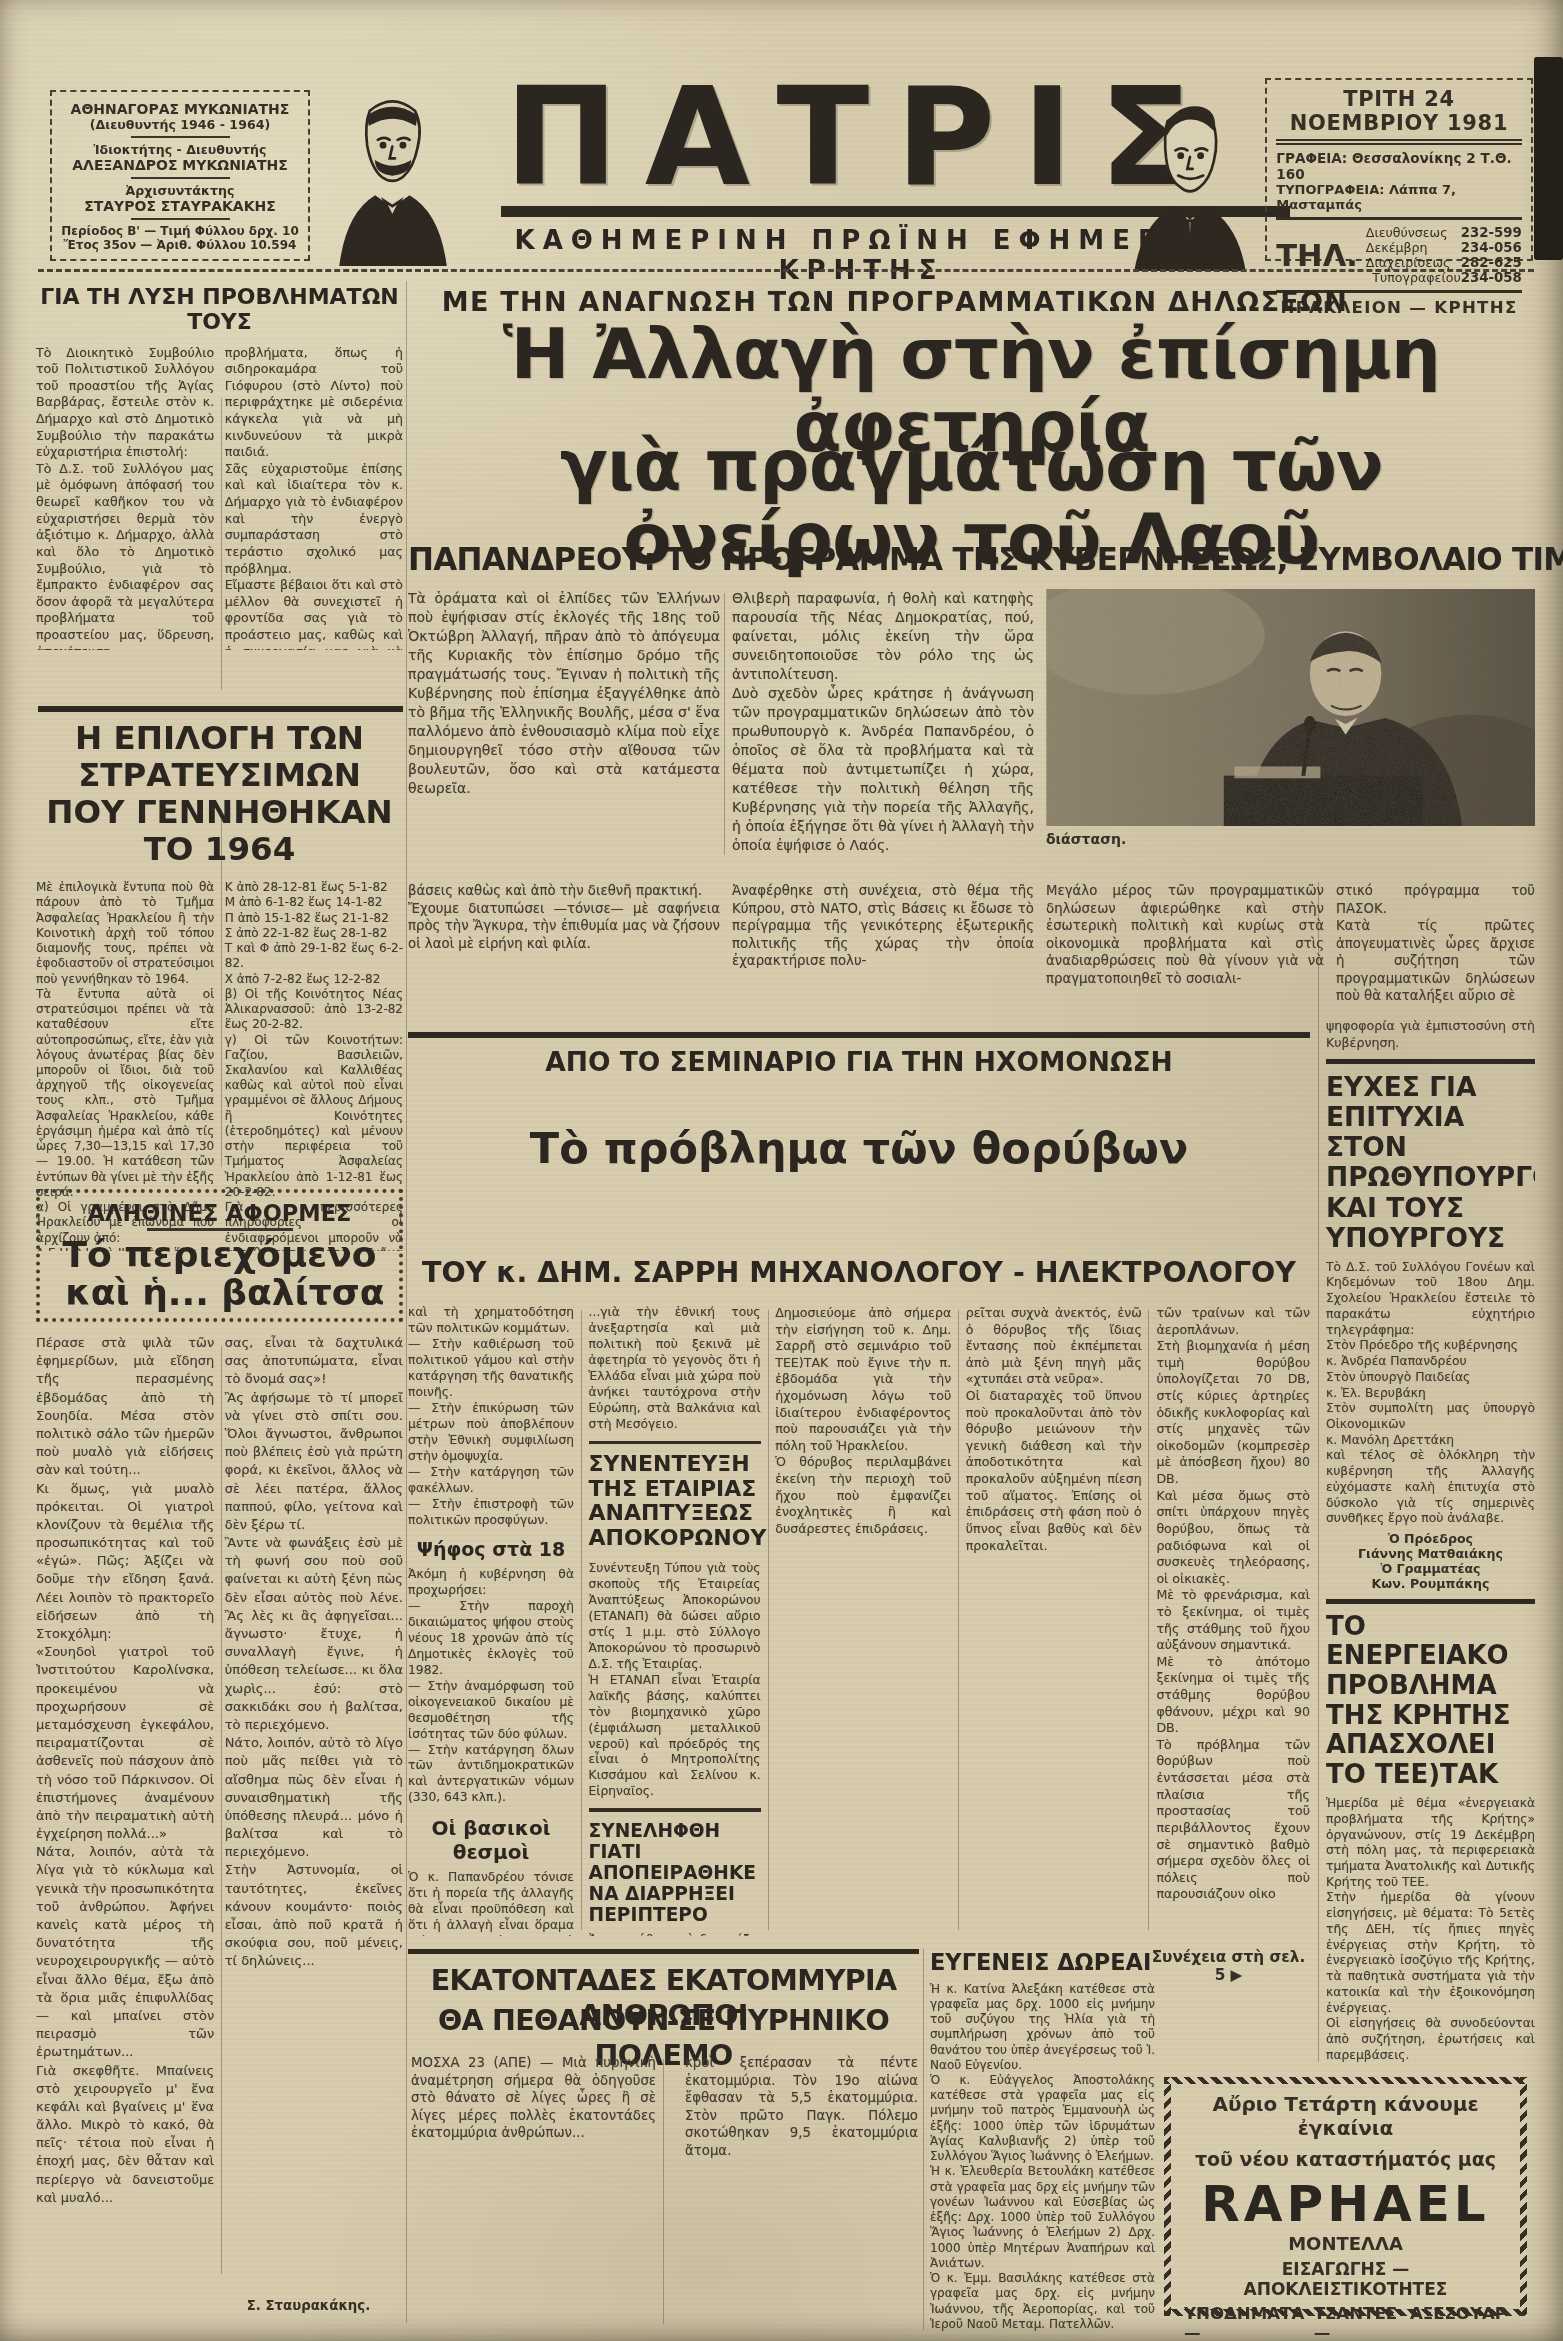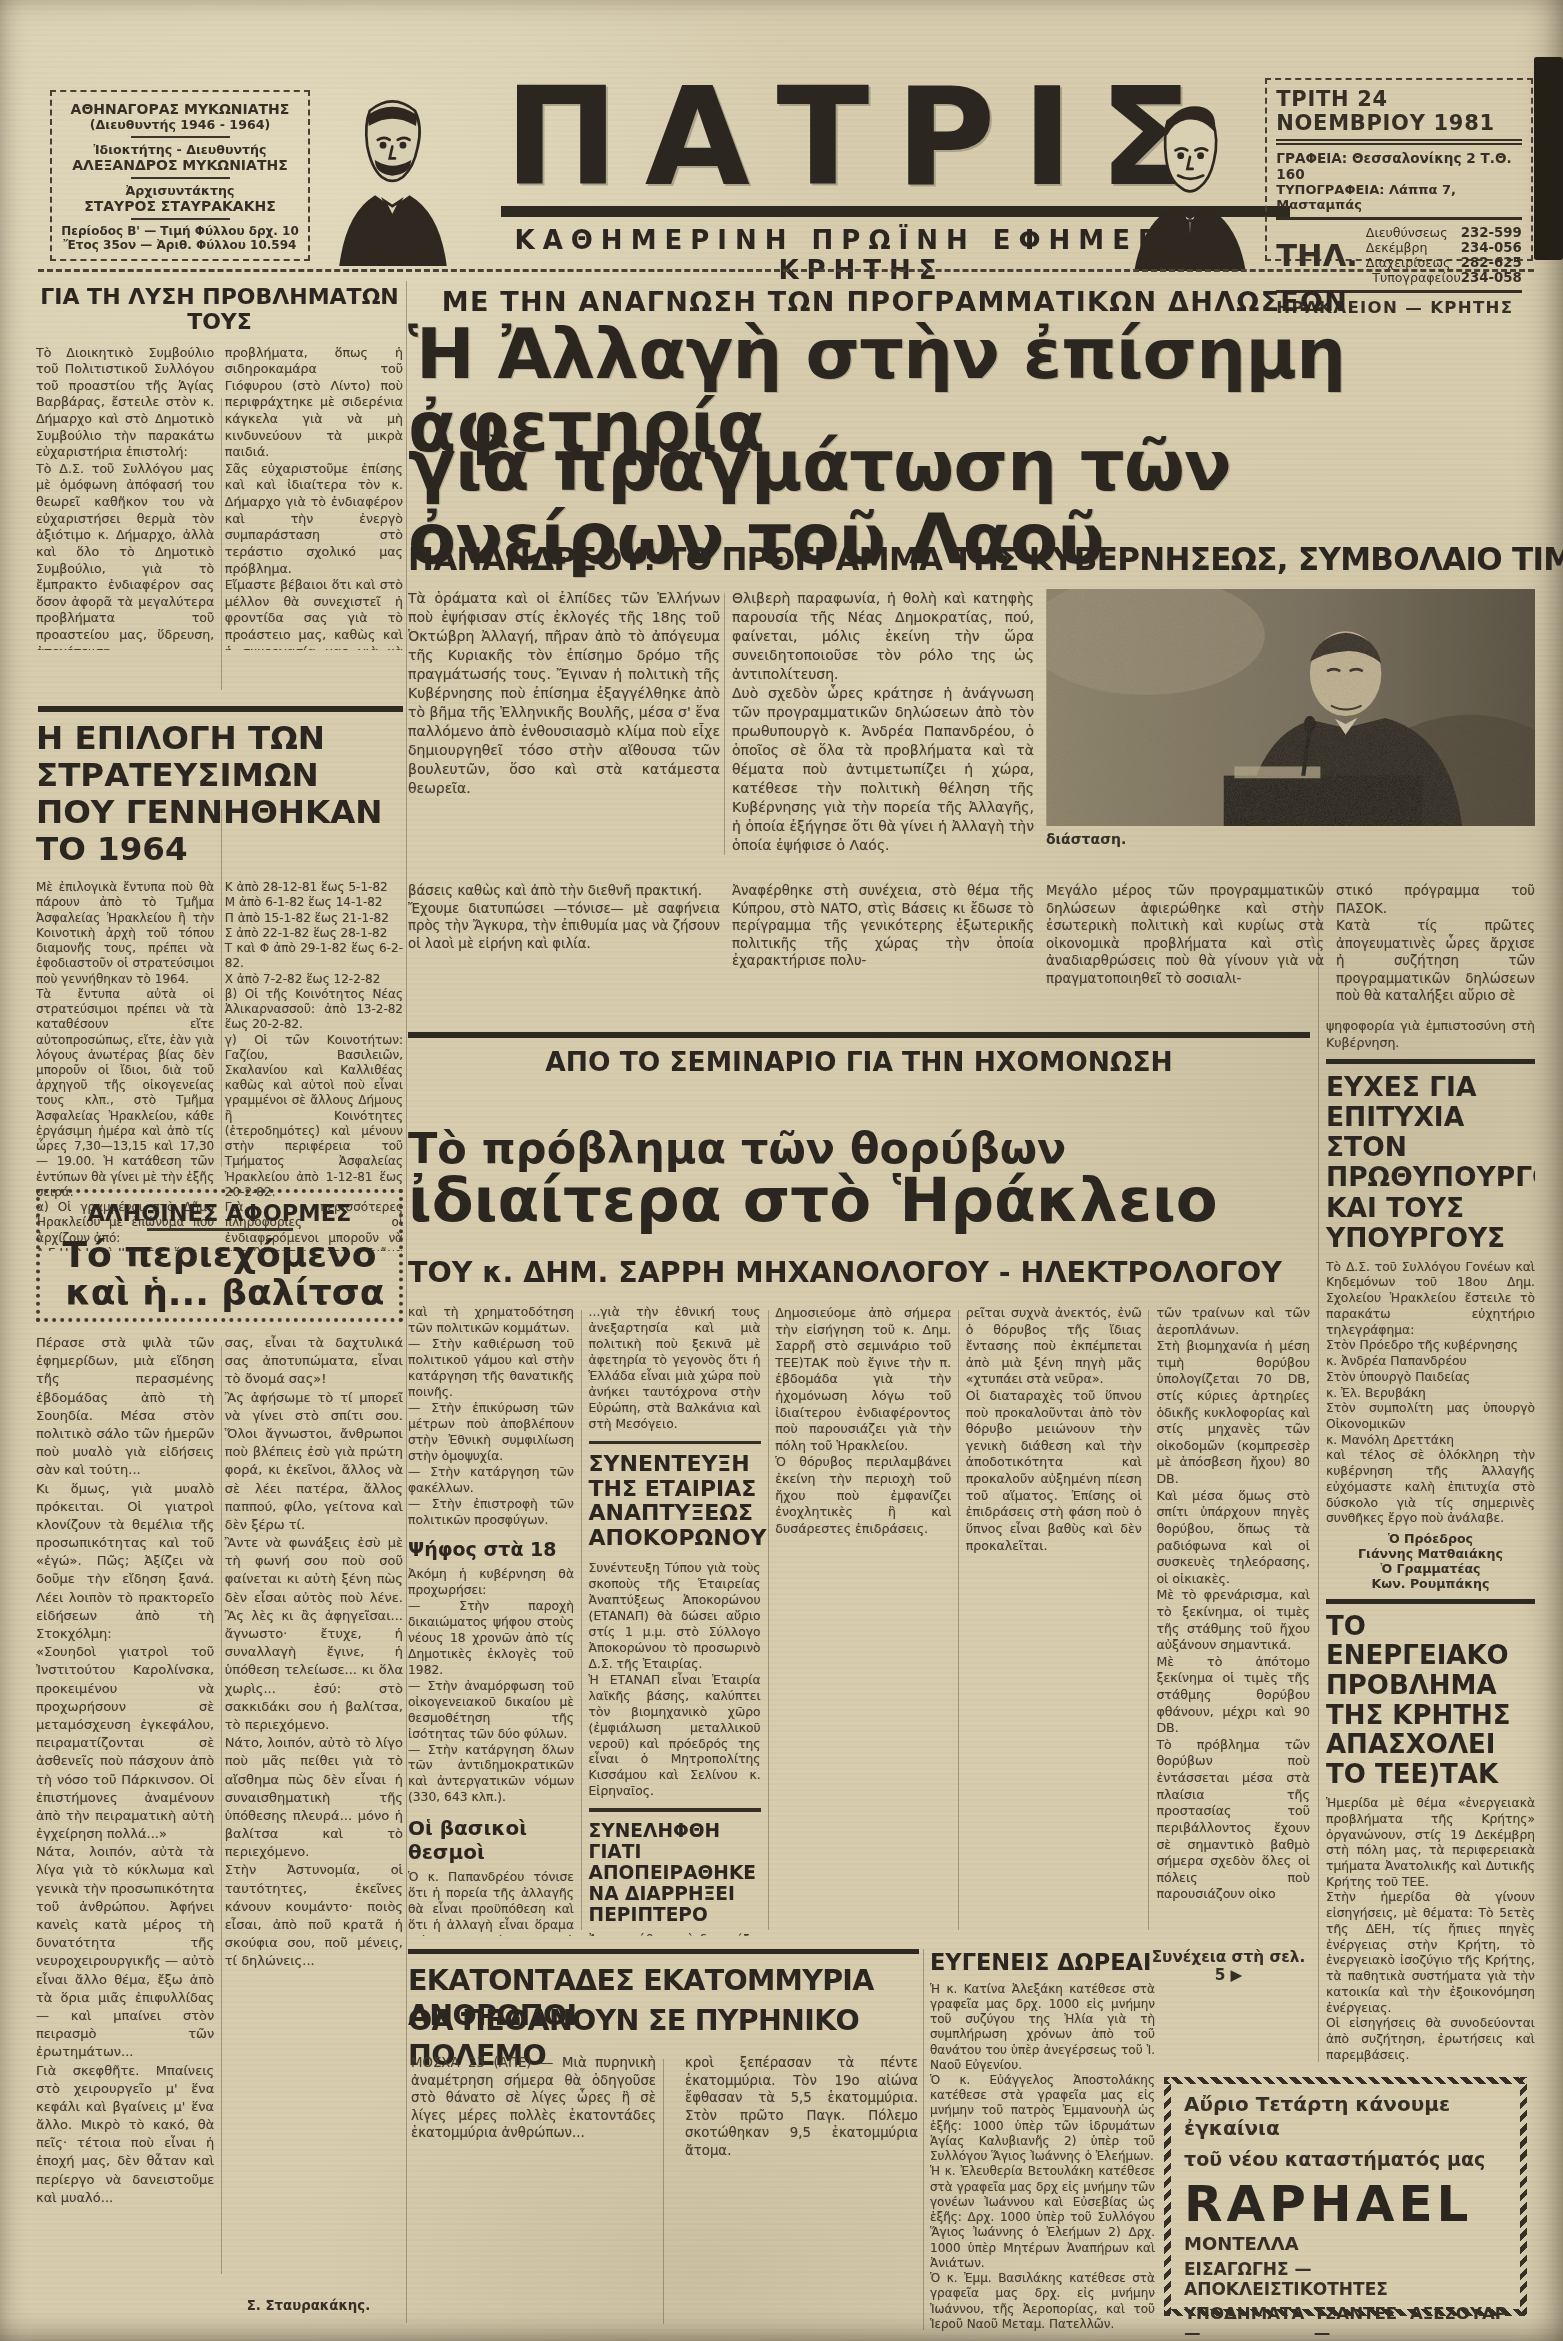--- a/index.html
+++ b/index.html
@@ -10,21 +10,21 @@
     background-image:
       radial-gradient(928px 597px at 18% 8%, rgba(255,250,228,.30), transparent 62%),
       radial-gradient(729px 928px at 88% 45%, rgba(118,100,70,.14), transparent 70%),
       radial-gradient(597px 398px at 45% 97%, rgba(118,100,70,.12), transparent 70%),
       radial-gradient(464px 199px at 60% 30%, rgba(255,252,235,.12), transparent 70%),
       repeating-linear-gradient(0deg, rgba(108,94,68,.035) 0 2px, transparent 2px 5.3px);
     box-shadow:inset -18.6px 0 36px -14.6px rgba(48,38,24,.55), inset 0 -14.6px 30px -13.3px rgba(48,38,24,.4), inset 13.3px 0 30px -16px rgba(48,38,24,.35);
   }
   .abs{position:absolute;}
   .b{font-weight:700;}
-  .c{}
+  .c{text-align:center;}
   .pre{white-space:pre-line;}
   .hl{color:#2b2620;font-weight:700;}
   .ink{color:#362f25;}
   .rule{background:#2e2921;}
   .vr{position:absolute;width:1.3px;background:rgba(60,52,40,.35);}
   .body{font-size:12.6px;line-height:1.32;text-align:justify;color:#453d31;text-shadow:0 0 0.7px rgba(69,61,49,.45);}
   .cols2{display:flex;gap:10.6px;}
   .cols2>div{flex:1;min-width:0;}
   .kick{font-weight:700;text-align:center;color:#2b2620;}
   .mini{height:2px;width:99px;background:#3c352a;margin:4px auto;}
@@ -239,21 +239,20 @@
 Ἔχουμε διατυπώσει —τόνισε— μὲ σαφήνεια πρὸς τὴν Ἄγκυρα, τὴν ἐπιθυμία μας νὰ ζήσουν οἱ λαοὶ μὲ εἰρήνη καὶ φιλία.</div>
     <div class="body pre" style="width:302px;flex:none;font-size:13.3px;">Ἀναφέρθηκε στὴ συνέχεια, στὸ θέμα τῆς Κύπρου, στὸ ΝΑΤΟ, στὶς Βάσεις κι ἔδωσε τὸ περίγραμμα τῆς γενικότερης ἐξωτερικῆς πολιτικῆς τῆς χώρας τὴν ὁποία ἐχαρακτήρισε πολυ-</div>
     <div class="body pre" style="width:278px;flex:none;font-size:13.3px;">Μεγάλο μέρος τῶν προγραμματικῶν δηλώσεων ἀφιερώθηκε καὶ στὴν ἐσωτερικὴ πολιτικὴ καὶ κυρίως στὰ οἰκονομικὰ προβλήματα καὶ στὶς ἀναδιαρθρώσεις ποὺ θὰ γίνουν γιὰ νὰ πραγματοποιηθεῖ τὸ σοσιαλι-</div>
     <div class="body pre" style="flex:1;min-width:0;font-size:13.3px;">στικό πρόγραμμα τοῦ ΠΑΣΟΚ.
 Κατὰ τίς πρῶτες ἀπογευματινὲς ὧρες ἄρχισε ἡ συζήτηση τῶν προγραμματικῶν δηλώσεων ποὺ θὰ καταλήξει αὔριο σὲ</div>
   </div>
 
   <div class="abs rule" style="left:408px;top:1032px;width:902px;height:6px;"></div>
   <div class="abs kick" style="left:408px;top:1046px;width:902px;font-size:26.5px;">ΑΠΟ ΤΟ ΣΕΜΙΝΑΡΙΟ ΓΙΑ ΤΗΝ ΗΧΟΜΟΝΩΣΗ</div>
   <div class="abs hl c" style="left:408px;top:1126px;width:902px;font-size:43px;line-height:1.05;">Τὸ πρόβλημα τῶν θορύβων</div>
-  <div class="abs hl c" style="left:408px;top:1168px;width:902px;font-size:61px;line-height:1.05;">ἰδιαίτερα στὸ Ἡράκλειο</div>
   <div class="abs hl c" style="left:408px;top:1256px;width:902px;font-size:28.5px;">ΤΟΥ κ. ΔΗΜ. ΣΑΡΡΗ ΜΗΧΑΝΟΛΟΓΟΥ - ΗΛΕΚΤΡΟΛΟΓΟΥ</div>
 
   <div class="abs" style="left:408px;top:1305px;width:902px;height:631px;display:flex;gap:14.6px;overflow:hidden;">
 
     <div style="width:166px;flex:none;">
       <div class="body pre" style="font-size:12.3px;line-height:1.3;">καὶ τὴ χρηματοδότηση τῶν πολιτικῶν κομμάτων.
 — Στὴν καθιέρωση τοῦ πολιτικοῦ γάμου καὶ στὴν κατάργηση τῆς θανατικῆς ποινῆς.
 — Στὴν ἐπικύρωση τῶν μέτρων ποὺ ἀποβλέπουν στὴν Ἐθνικὴ συμφιλίωση στὴν ὁμοψυχία.
 — Στὴν κατάργηση τῶν φακέλλων.
 — Στὴν ἐπιστροφὴ τῶν πολιτικῶν προσφύγων.</div>

